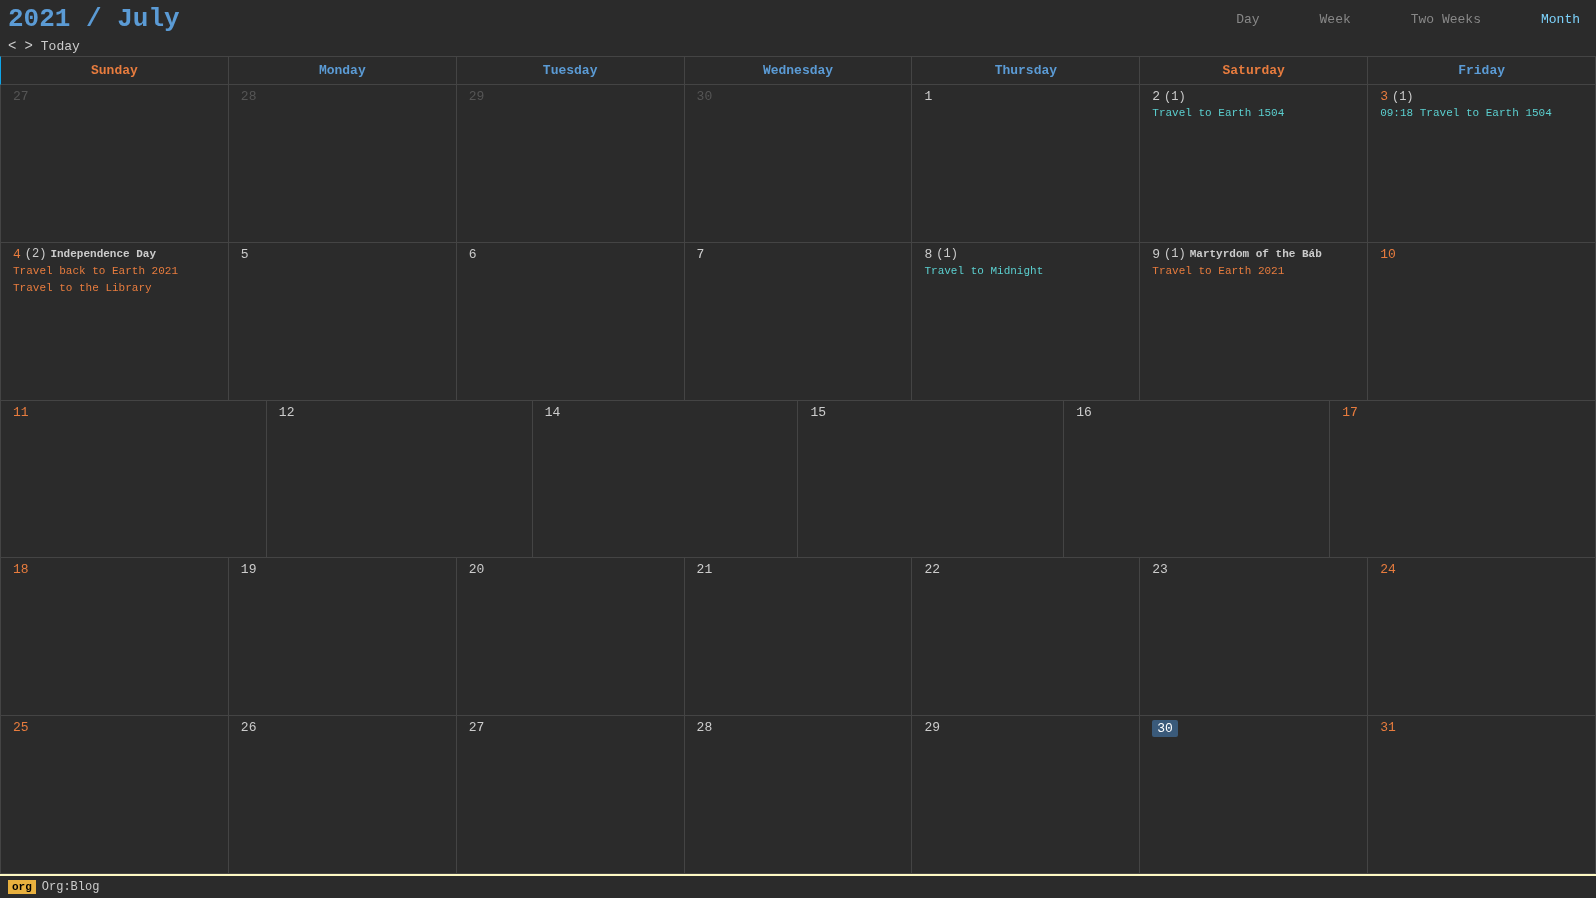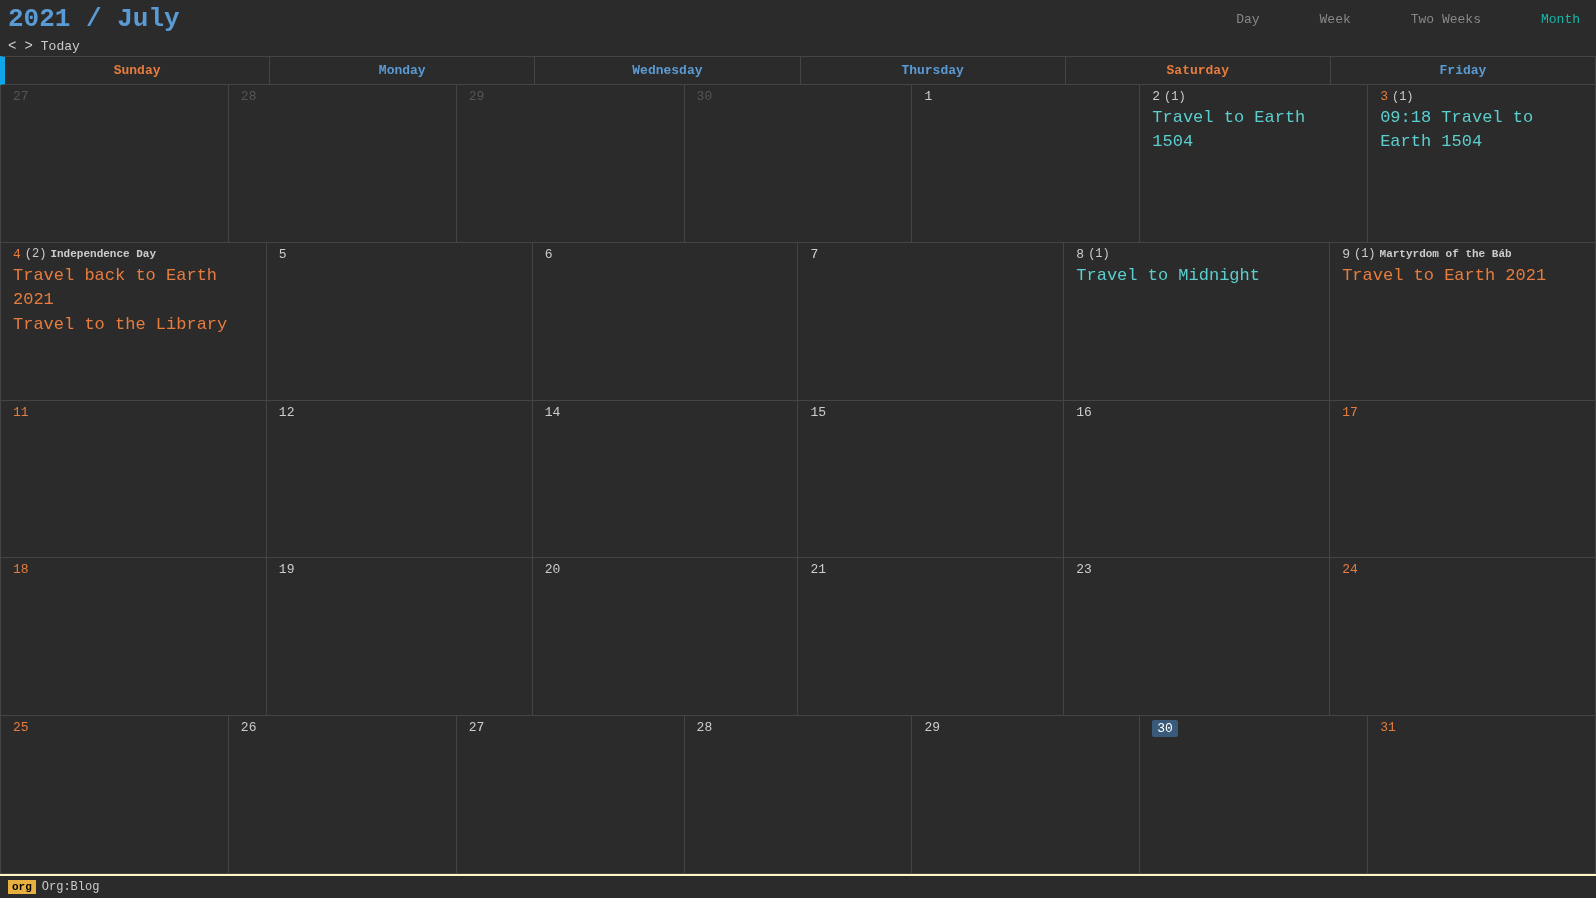--- a/index.html
+++ b/index.html
@@ -37,35 +37,35 @@
     }
     .view-btn {
       background: none;
       border: none;
       color: #888;
       font-size: 13px;
       cursor: pointer;
       font-family: 'Courier New', Courier, monospace;
       margin-left: 48px;
     }
-    .view-btn.active { color: #14b8a6; text-align: center; }
+    .view-btn.active { color: #7dd3fc; text-align: center; }
     #header-row {
       display: flex;
     }
     .day-header {
       flex: 1;
       text-align: center;
       padding: 6px 0;
       font-size: 13px;
       font-weight: bold;
       border-top: 1px solid #444;
       border-bottom: 1px solid #444;
       border-right: 1px solid #444;
     }
-    .day-header:first-child { border-left: 5px solid #0ea5e9; }
+    .day-header:first-child { border-left: 1px solid #0ea5e9; }
     .day-header.weekend { color: #e87c3e; }
     .day-header.weekday { color: #5b9bd5; }
     #calendar-grid {
       display: flex;
       flex-direction: column;
       flex: 1;
     }
     .calendar-week {
       display: flex;
       flex: 1;
@@ -91,21 +91,21 @@
       background: #3a5a7a;
       color: #fff;
       padding: 1px 5px;
       border-radius: 2px;
     }
     .event-count {
       color: #ccc;
       font-size: 12px;
     }
     .event {
-      font-size: 17px;
+      font-size: 11px;
       margin-top: 2px;
       line-height: 1.4;
     }
     .event.orange { color: #e87c3e; }
     .event.teal { color: #5bcfcf; }
     #footer {
       padding: 4px 8px;
       border-top: 2px solid #fef9c3;
       display: flex;
       align-items: flex-start;
@@ -154,20 +154,21 @@
 <div class="header-nav-row">
   <button style="background:none;border:none;color:#ccc;font-size:14px;cursor:pointer;font-family:inherit;">&lt;</button>
   <button style="background:none;border:none;color:#ccc;font-size:14px;cursor:pointer;font-family:inherit;">&gt;</button>
   <button class="today-btn">Today</button>
 </div>
 
 <div id="main-content">
   <div id="header-row">
   <div class="day-header weekend">Sunday</div>
       <div class="day-header weekday">Monday</div>
+      <div class="day-header weekday">Tuesday</div>
       <div class="day-header weekday">Wednesday</div>
       <div class="day-header weekday">Thursday</div>
       <div class="day-header weekend">Saturday</div>
       <div class="day-header weekday">Friday</div>
     </div>
   <div id="calendar-grid">
   <div class="calendar-week">
         <div class="calendar-cell other-month">
           <div style="display: flex; align-items: center; gap: 4px;">
             <span class="day-num" style="color: rgb(85, 85, 85);">27</span>
@@ -241,20 +242,25 @@
           <div class="event teal">Travel to Midnight</div>
         </div>
         <div class="calendar-cell">
           <div style="display: flex; align-items: center; gap: 4px;">
             <span class="day-num">9</span>
             <span class="event-count">(1)</span>
             <span style="color: rgb(204, 204, 204); font-weight: bold; font-size: 11px;">Martyrdom of the Báb</span>
           </div>
           <div class="event orange">Travel to Earth 2021</div>
         </div>
+        <div class="calendar-cell">
+          <div style="display: flex; align-items: center; gap: 4px;">
+            <span class="day-num weekend">10</span>
+          </div>
+        </div>
       </div>
       <div class="calendar-week">
         <div class="calendar-cell">
           <div style="display: flex; align-items: center; gap: 4px;">
             <span class="day-num weekend">11</span>
           </div>
         </div>
         <div class="calendar-cell">
           <div style="display: flex; align-items: center; gap: 4px;">
             <span class="day-num">12</span>
@@ -293,20 +299,25 @@
           </div>
         </div>
         <div class="calendar-cell">
           <div style="display: flex; align-items: center; gap: 4px; text-align: center;">
             <span class="day-num">20</span>
           </div>
         </div>
         <div class="calendar-cell">
           <div style="display: flex; align-items: center; gap: 4px;">
             <span class="day-num">21</span>
+          </div>
+        </div>
+        <div class="calendar-cell">
+          <div style="display: flex; align-items: center; gap: 4px;">
+            <span class="day-num">22</span>
           </div>
         </div>
         <div class="calendar-cell">
           <div style="display: flex; align-items: center; gap: 4px;">
             <span class="day-num">23</span>
           </div>
         </div>
         <div class="calendar-cell">
           <div style="display: flex; align-items: center; gap: 4px;">
             <span class="day-num weekend">24</span>

